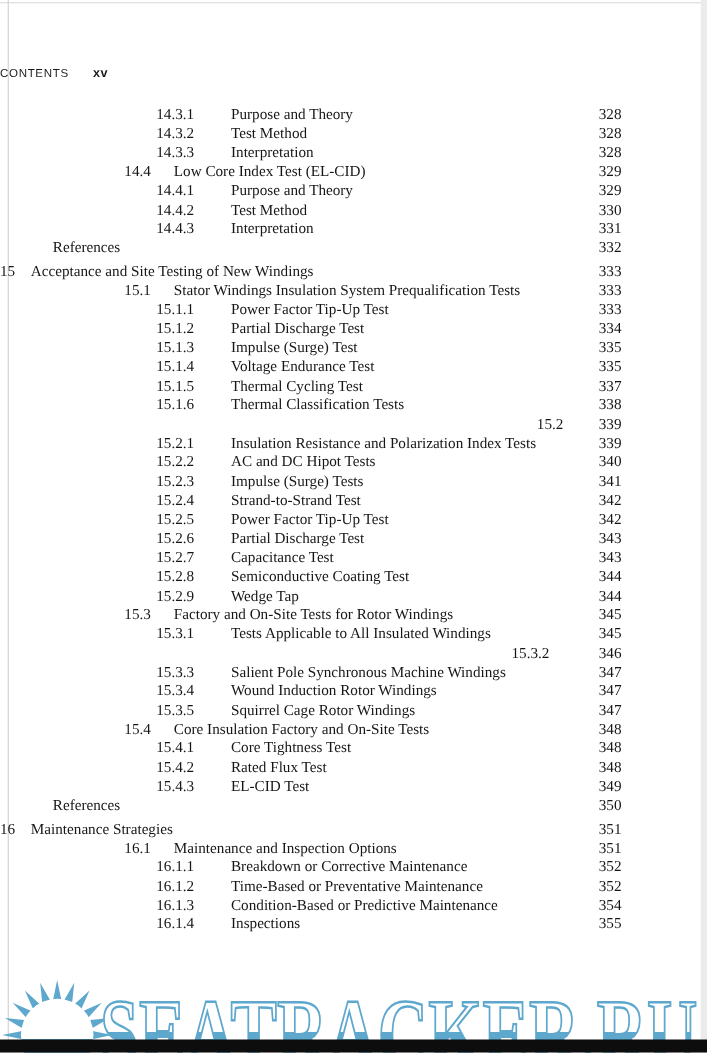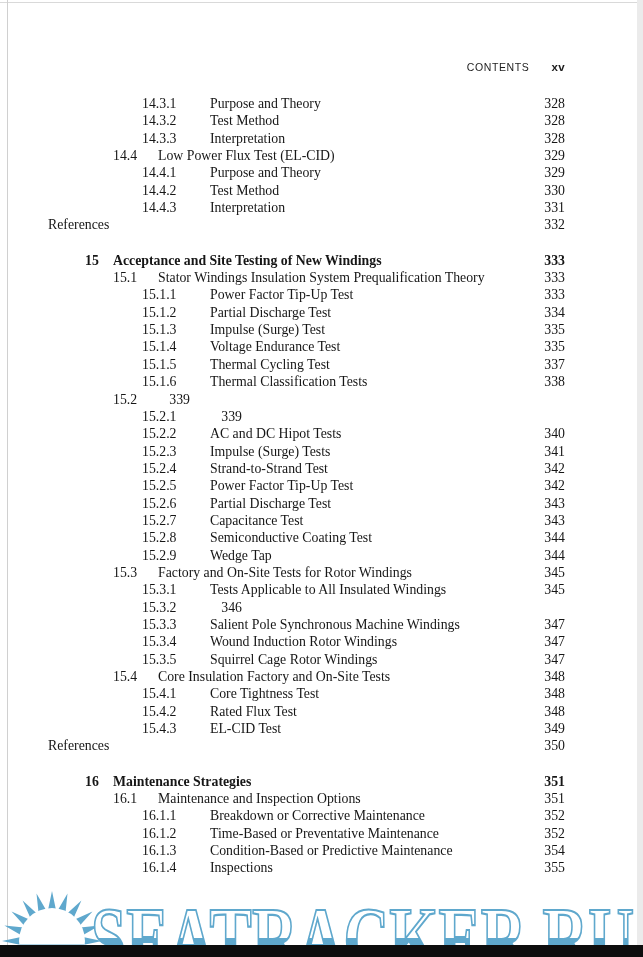--- a/index.html
+++ b/index.html
@@ -10,39 +10,39 @@
     font-family:"Liberation Serif", serif;
     color:#161616;
     overflow:hidden;
   }
   .edge-top    { position:absolute; top:2px; left:0; right:0; height:1px; background:#d9d9d9; }
   .edge-left   { position:absolute; top:0; bottom:0; left:7px; width:1px; background:#d0d0d0; }
   .edge-right  { position:absolute; top:0; bottom:0; right:0; width:6px; background:#ebebeb; }
 
   .page-header {
     position:absolute; top:61px; left:0; right:78px;
-    text-align:right;
     font-family:"Liberation Sans", sans-serif;
     font-size:10.5px; letter-spacing:0.6px; color:#1c1c1c;
   }
   .page-header .folio { font-weight:bold; font-size:11.5px; margin-left:22px; letter-spacing:0.4px; }
 
   .toc { position:absolute; top:95px; left:0; right:0; }
   .row {
     display:flex; align-items:baseline;
     height:17.35px; line-height:17.35px;
     padding-right:78px;
     font-size:13.8px;
     white-space:nowrap;
+    justify-content:flex-end;
   }
   .row .num   { flex:none; }
   .row .title { flex:1 1 auto; overflow:hidden; }
   .row .pg    { flex:none; min-width:32px; text-align:right; }
 
-  .row.chapter    { font-weight:bold; padding-left:85px;  margin-top:18px; }
+  .row.chapter    { font-weight:normal;  margin-top:4px; }
   .row.chapter .num    { width:28px; }
   .row.section    { padding-left:113px;gap:16px; }
   .row.section .num    { width:29px; }
   .row.subsection { padding-left:142px; }
   .row.subsection .num { width:68px; }
   .row.references { padding-left:48px; }
 
   .watermark { position:absolute; left:0; top:865px; width:643px; height:92px; z-index:5;margin-top:26px; }
   .watermark .sun  { position:absolute; left:0; top:0; }
   .watermark .wm-text-svg { position:absolute; left:88px; top:0; }
@@ -74,21 +74,21 @@
     <span class="title">Test Method</span>
     <span class="pg">328</span>
   </div>
     <div class="row subsection">
     <span class="num">14.3.3</span>
     <span class="title">Interpretation</span>
     <span class="pg">328</span>
   </div>
     <div class="row section">
     <span class="num">14.4</span>
-    <span class="title">Low Power Flux Test (EL-CID)</span>
+    <span class="title">Low Core Index Test (EL-CID)</span>
     <span class="pg">329</span>
   </div>
     <div class="row subsection">
     <span class="num">14.4.1</span>
     <span class="title">Purpose and Theory</span>
     <span class="pg">329</span>
   </div>
     <div class="row subsection">
     <span class="num">14.4.2</span>
     <span class="title">Test Method</span>
@@ -104,21 +104,21 @@
     <span class="title">References</span>
     <span class="pg">332</span>
   </div>
     <div class="row chapter">
     <span class="num">15</span>
     <span class="title">Acceptance and Site Testing of New Windings</span>
     <span class="pg">333</span>
   </div>
     <div class="row section">
     <span class="num">15.1</span>
-    <span class="title">Stator Windings Insulation System Prequalification Theory</span>
+    <span class="title">Stator Windings Insulation System Prequalification Tests</span>
     <span class="pg">333</span>
   </div>
     <div class="row subsection">
     <span class="num">15.1.1</span>
     <span class="title">Power Factor Tip-Up Test</span>
     <span class="pg">333</span>
   </div>
     <div class="row subsection">
     <span class="num">15.1.2</span>
     <span class="title">Partial Discharge Test</span>
@@ -143,20 +143,21 @@
     <span class="num">15.1.6</span>
     <span class="title">Thermal Classification Tests</span>
     <span class="pg">338</span>
   </div>
     <div class="row section">
     <span class="num">15.2</span>
     <span class="pg">339</span>
   </div>
     <div class="row subsection">
     <span class="num">15.2.1</span>
+    <span class="title">Insulation Resistance and Polarization Index Tests</span>
     <span class="pg">339</span>
   </div>
     <div class="row subsection">
     <span class="num">15.2.2</span>
     <span class="title">AC and DC Hipot Tests</span>
     <span class="pg">340</span>
   </div>
     <div class="row subsection">
     <span class="num">15.2.3</span>
     <span class="title">Impulse (Surge) Tests</span>

